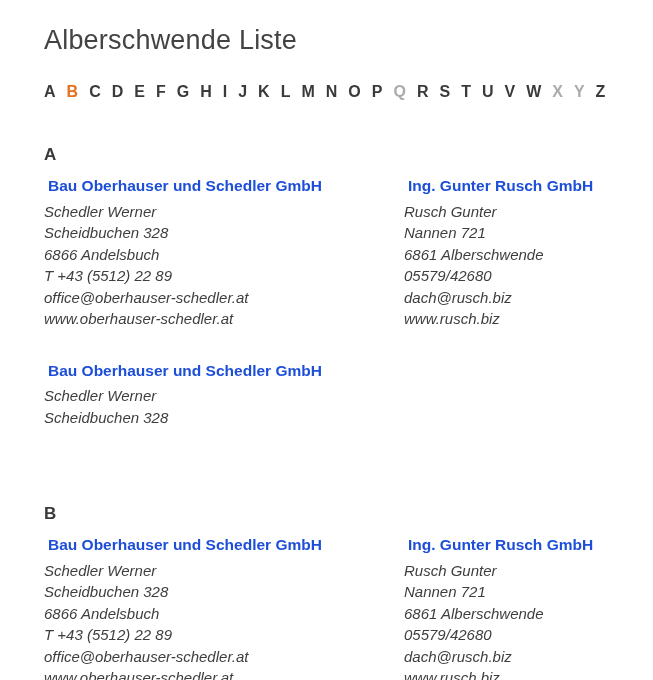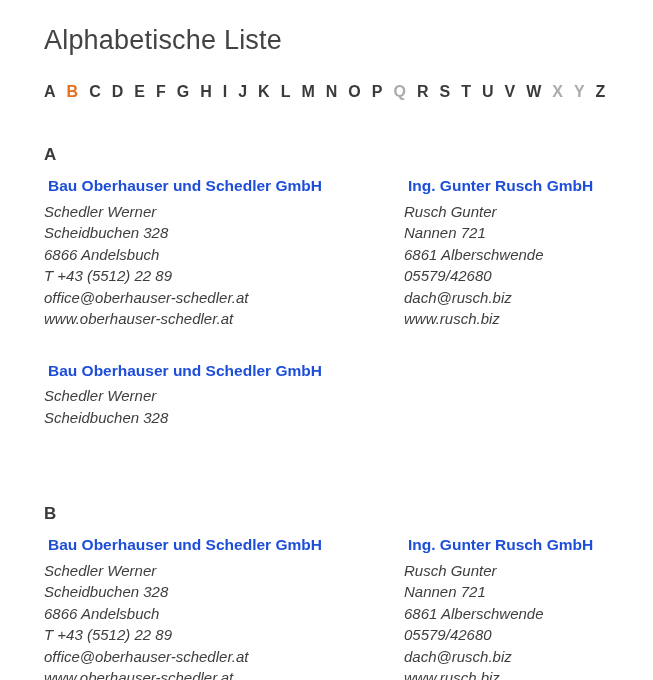--- a/index.html
+++ b/index.html
@@ -69,21 +69,21 @@
     line-height: 21.5px;
     color: var(--text);
     font-style: italic;
   }
 </style>
 </head>
 <body>
 
 <div class="page">
 
-  <h1 class="page-title">Alphabetische Liste</h1>
+  <h1 class="page-title">Alberschwende Liste</h1>
 
   <nav class="alphabet">
       <span class="letter active">A</span>
       <span class="letter selected">B</span>
       <span class="letter active">C</span>
       <span class="letter active">D</span>
       <span class="letter active">E</span>
       <span class="letter active">F</span>
       <span class="letter active">G</span>
       <span class="letter active">H</span>

